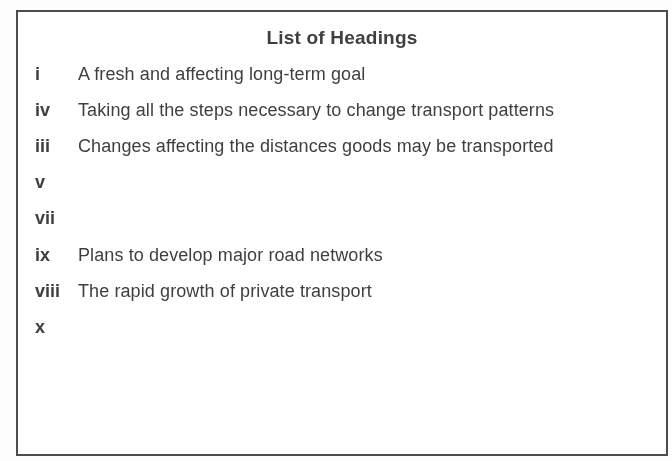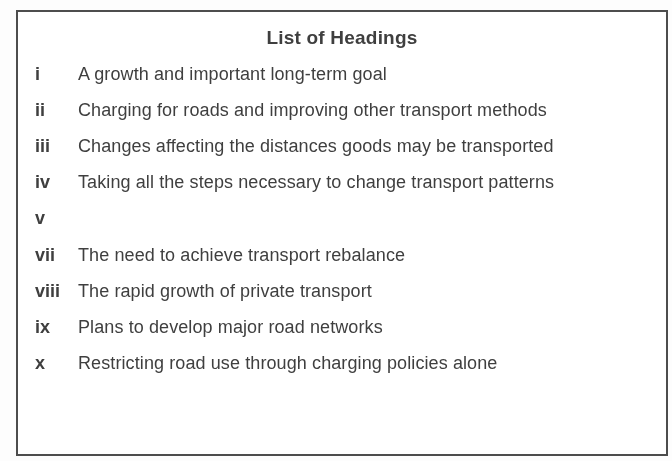--- a/index.html
+++ b/index.html
@@ -56,47 +56,41 @@
   }
 </style>
 </head>
 <body>
 
 <div class="headings-box">
   <div class="box-title">List of Headings</div>
   <ul class="headings-list">
     <li class="heading-row">
       <span class="heading-numeral">i</span>
-      <span class="heading-text">A growth and important long-term goal</span>
+      <span class="heading-text">A fresh and affecting long-term goal</span>
     </li>
     <li class="heading-row">
-      <span class="heading-numeral">ii</span>
-      <span class="heading-text">Charging for roads and improving other transport methods</span>
+      <span class="heading-numeral">iv</span>
+      <span class="heading-text">Taking all the steps necessary to change transport patterns</span>
     </li>
     <li class="heading-row">
       <span class="heading-numeral">iii</span>
       <span class="heading-text">Changes affecting the distances goods may be transported</span>
     </li>
     <li class="heading-row">
-      <span class="heading-numeral">iv</span>
-      <span class="heading-text">Taking all the steps necessary to change transport patterns</span>
-    </li>
-    <li class="heading-row">
       <span class="heading-numeral">v</span>
     </li>
     <li class="heading-row">
       <span class="heading-numeral">vii</span>
-      <span class="heading-text">The need to achieve transport rebalance</span>
+    </li>
+    <li class="heading-row">
+      <span class="heading-numeral">ix</span>
+      <span class="heading-text">Plans to develop major road networks</span>
     </li>
     <li class="heading-row">
       <span class="heading-numeral">viii</span>
       <span class="heading-text">The rapid growth of private transport</span>
     </li>
     <li class="heading-row">
-      <span class="heading-numeral">ix</span>
-      <span class="heading-text">Plans to develop major road networks</span>
-    </li>
-    <li class="heading-row">
       <span class="heading-numeral">x</span>
-      <span class="heading-text">Restricting road use through charging policies alone</span>
     </li>
   </ul>
 </div>
 
 </body></html>

